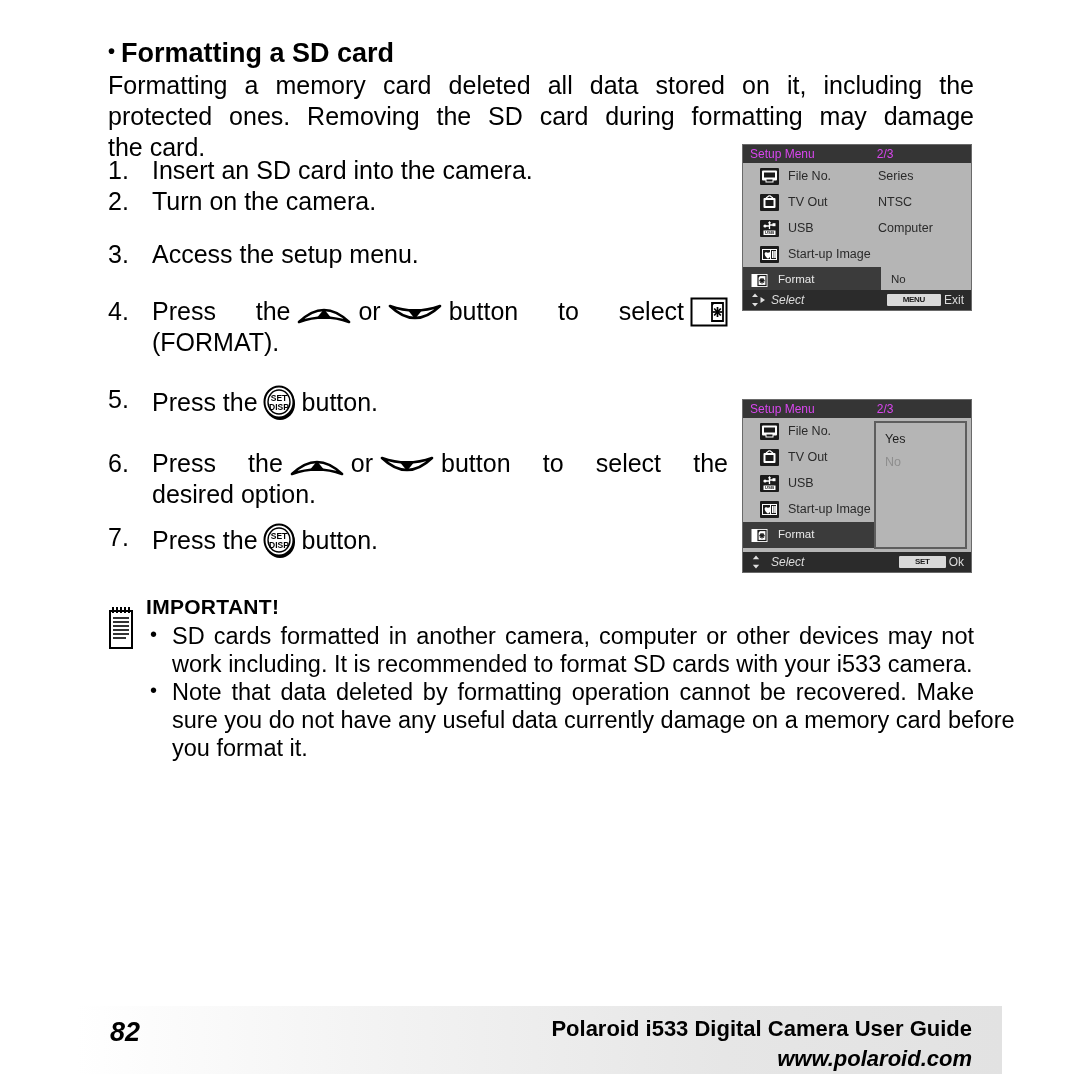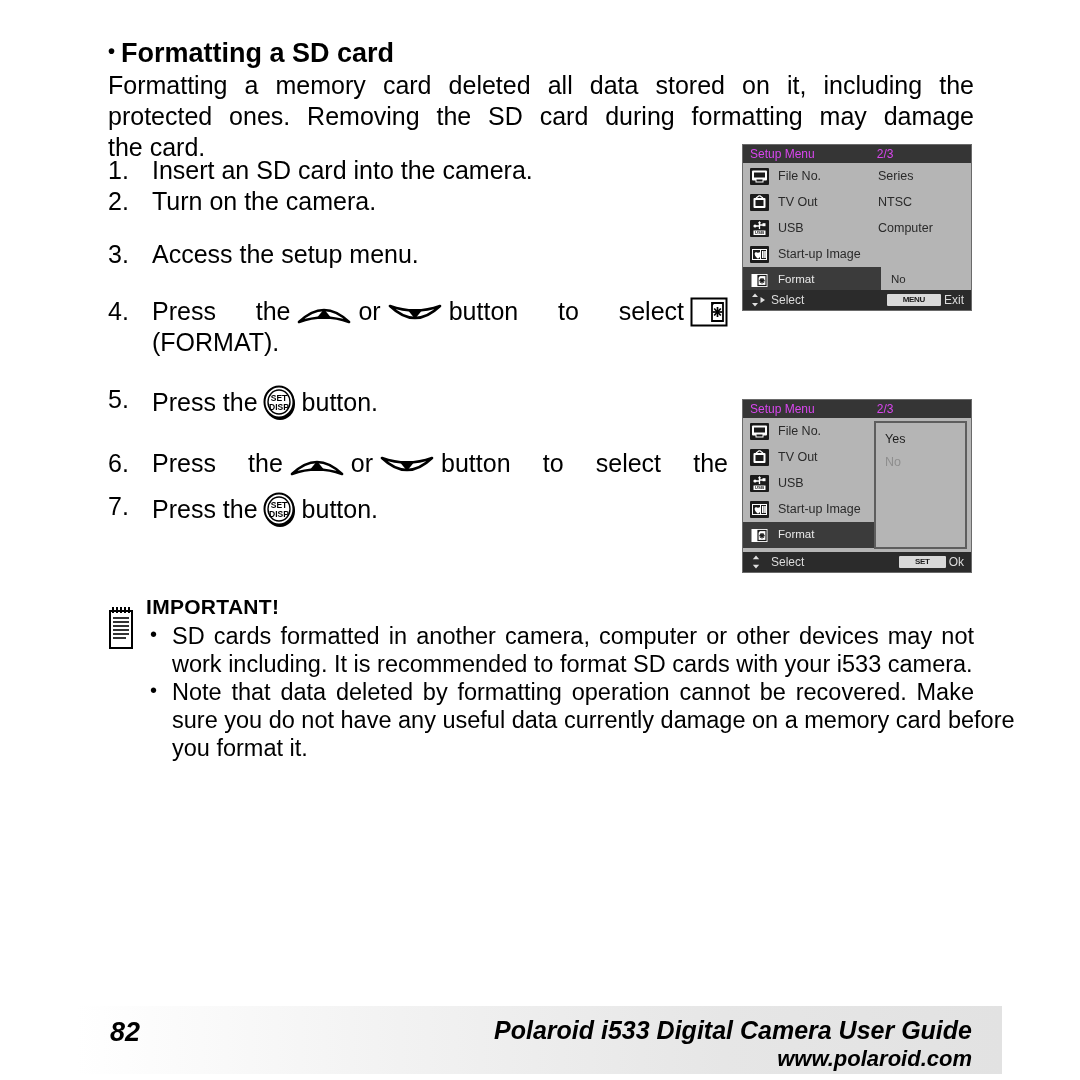--- a/index.html
+++ b/index.html
@@ -205,21 +205,21 @@
     position: relative;
     background: #b5b5b5;
   }
   .lcd-1 .lcd-body { height: 127px; }
   .lcd-2 .lcd-body { height: 134px; }
 
   .row {
     height: 26px;
     display: flex;
     align-items: center;
-    padding-left: 7px;
+    padding-left: 17px;
     box-sizing: border-box;
     position: relative;
   }
   .row .ic {
     width: 19px;
     height: 17px;
     flex: 0 0 auto;
     margin-right: 9px;
     background: #1b1b1b;
     border-radius: 1px;
@@ -320,21 +320,21 @@
     font-size: 12px;
     box-sizing: border-box;
     position: relative;
   }
   .lcd-foot .navico {
     width: 16px; height: 14px;
     margin-right: 5px;
     flex: 0 0 auto;
   }
   .lcd-foot .navico svg { display: block; }
-  .lcd-foot .sel { white-space: nowrap; }
+  .lcd-foot .sel { white-space: nowrap; font-style: italic; }
   .lcd-foot .right {
     position: absolute;
     right: 7px;
     display: flex;
     align-items: center;
   }
   .badge {
     display: inline-block;
     background: #d9d9d9;
     color: #1a1a1a;
@@ -362,23 +362,22 @@
     top: 1017px;
     font-size: 27px;
     font-weight: bold;
     font-style: italic;
     font-family: "Liberation Sans", sans-serif;
   }
   .foot-line1 {
     position: absolute;
     right: 108px;
     top: 1016px;
-    font-size: 25px;
+    font-size: 22px;
     font-weight: bold;
-    font-style: italic;
     white-space: nowrap;
   }
   .foot-line2 {
     position: absolute;
     right: 108px;
     top: 1046px;
     font-size: 22px;
     font-weight: bold;
     font-style: italic;
     white-space: nowrap;
@@ -459,20 +458,21 @@
 
     <div class="step">
       <span class="num">6.</span>
       <span class="jline"><span>Press the</span><span class="arcbtn"><svg viewBox="0 0 56 26" width="56" height="26">
               <path d="M3 21 Q28 -3 53 21 Q28 12 3 21 Z" fill="#ffffff" stroke="#000000" stroke-width="2.6" stroke-linejoin="round"></path>
               <path d="M20 18 L28 8 L36 18 Z" fill="#000000"></path>
             </svg></span><span>or</span><span class="arcbtn"><svg viewBox="0 0 56 26" width="56" height="26">
               <path d="M3 5 Q28 14 53 5 Q28 29 3 5 Z" fill="#ffffff" stroke="#000000" stroke-width="2.6" stroke-linejoin="round"></path>
               <path d="M20 8 L36 8 L28 18 Z" fill="#000000"></path>
             </svg></span><span>button to select the</span></span>
+      <span class="jline last">desired option.</span>
     </div>
 
     <div class="sp-small"></div>
 
     <div class="step">
       <span class="num">7.</span>
       <span class="txt">Press the</span><span class="setdisp"><svg viewBox="0 0 38 38" width="38" height="38">
             <ellipse cx="19" cy="20" rx="15" ry="16" fill="#000000"></ellipse>
             <ellipse cx="18" cy="18" rx="14.5" ry="15.5" fill="#ffffff" stroke="#000000" stroke-width="2"></ellipse>
             <ellipse cx="18" cy="18" rx="11" ry="12" fill="#ffffff" stroke="#000000" stroke-width="1.4"></ellipse>

